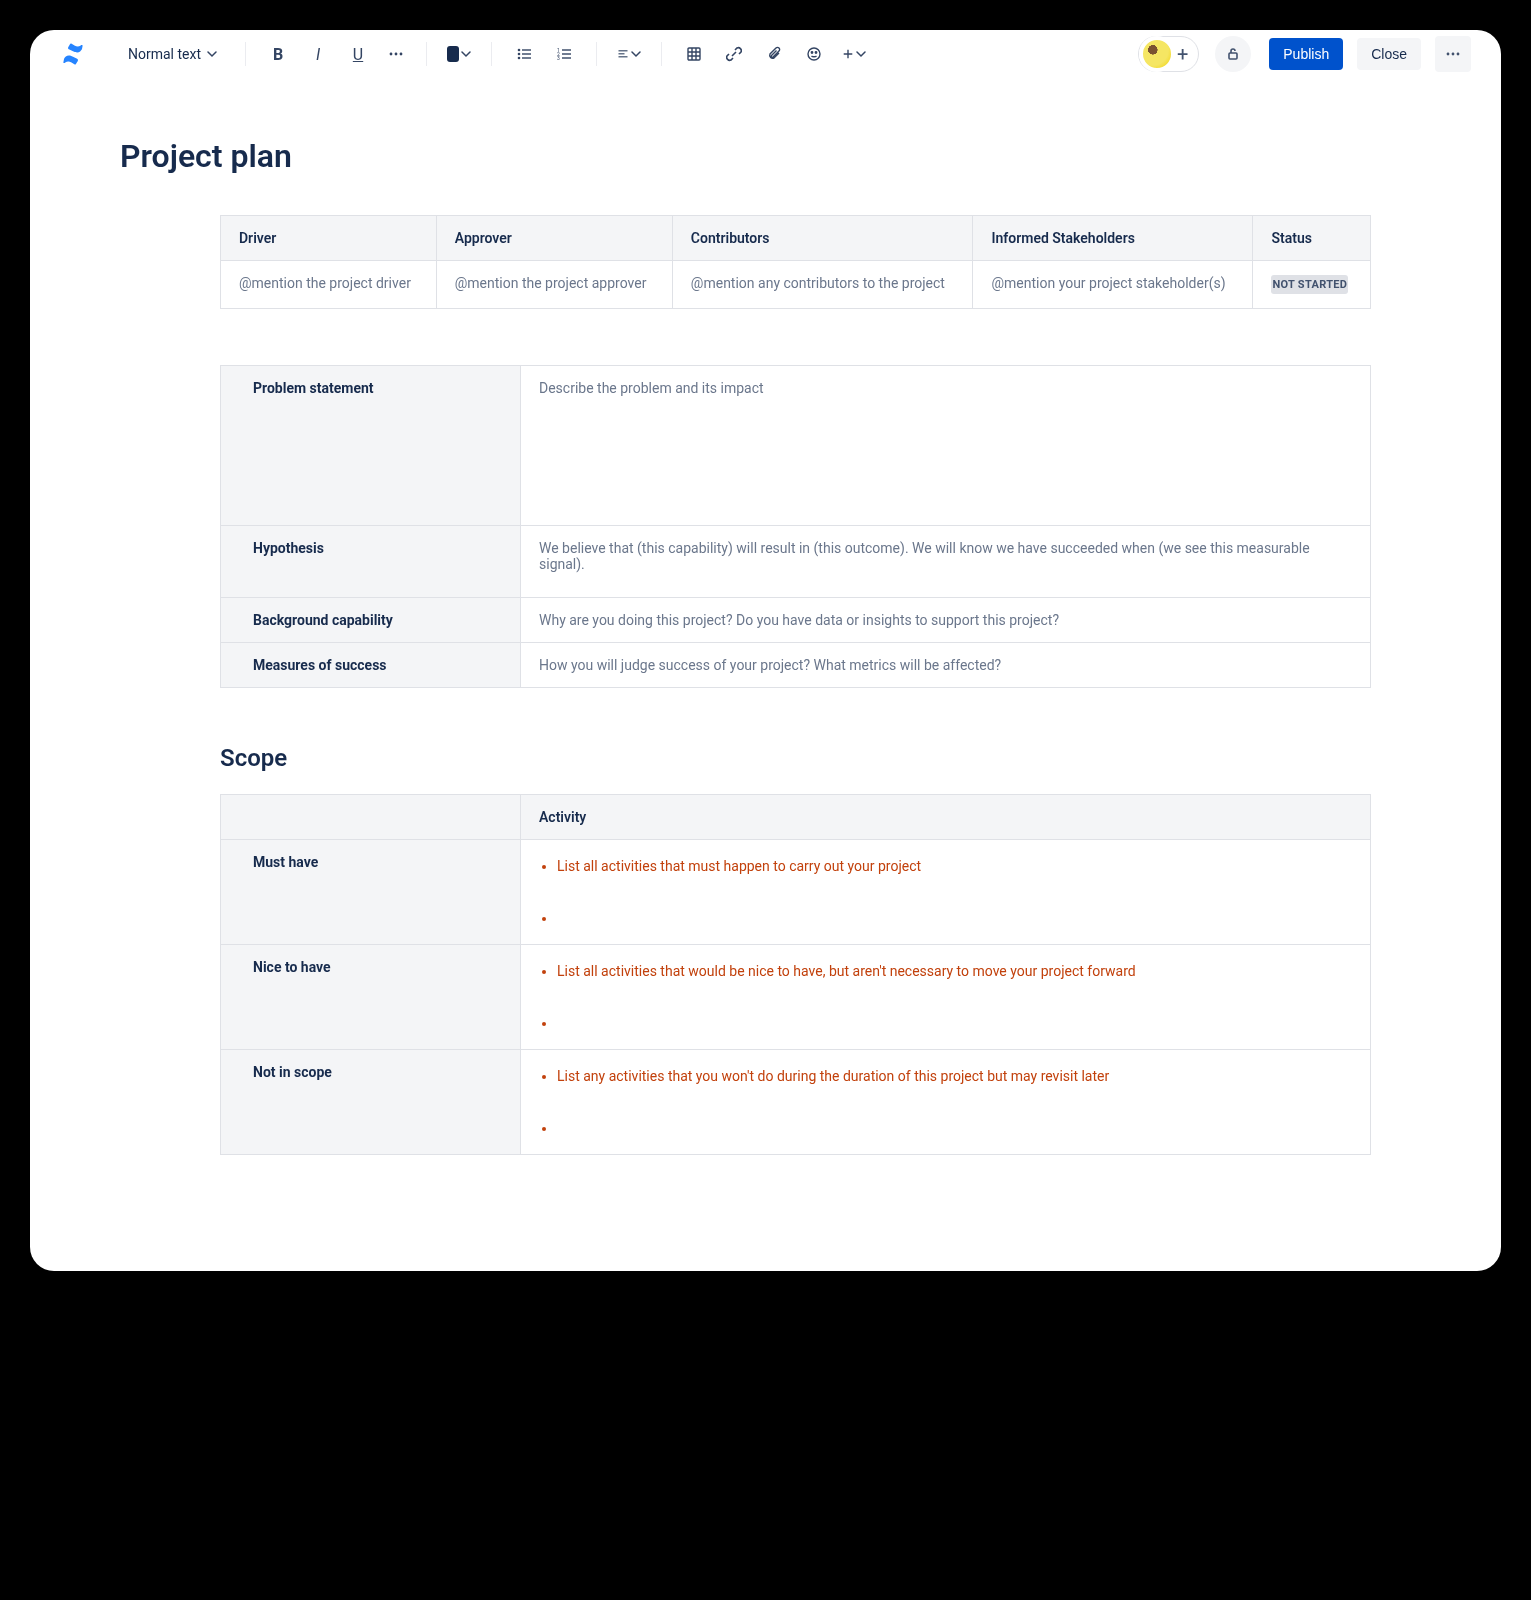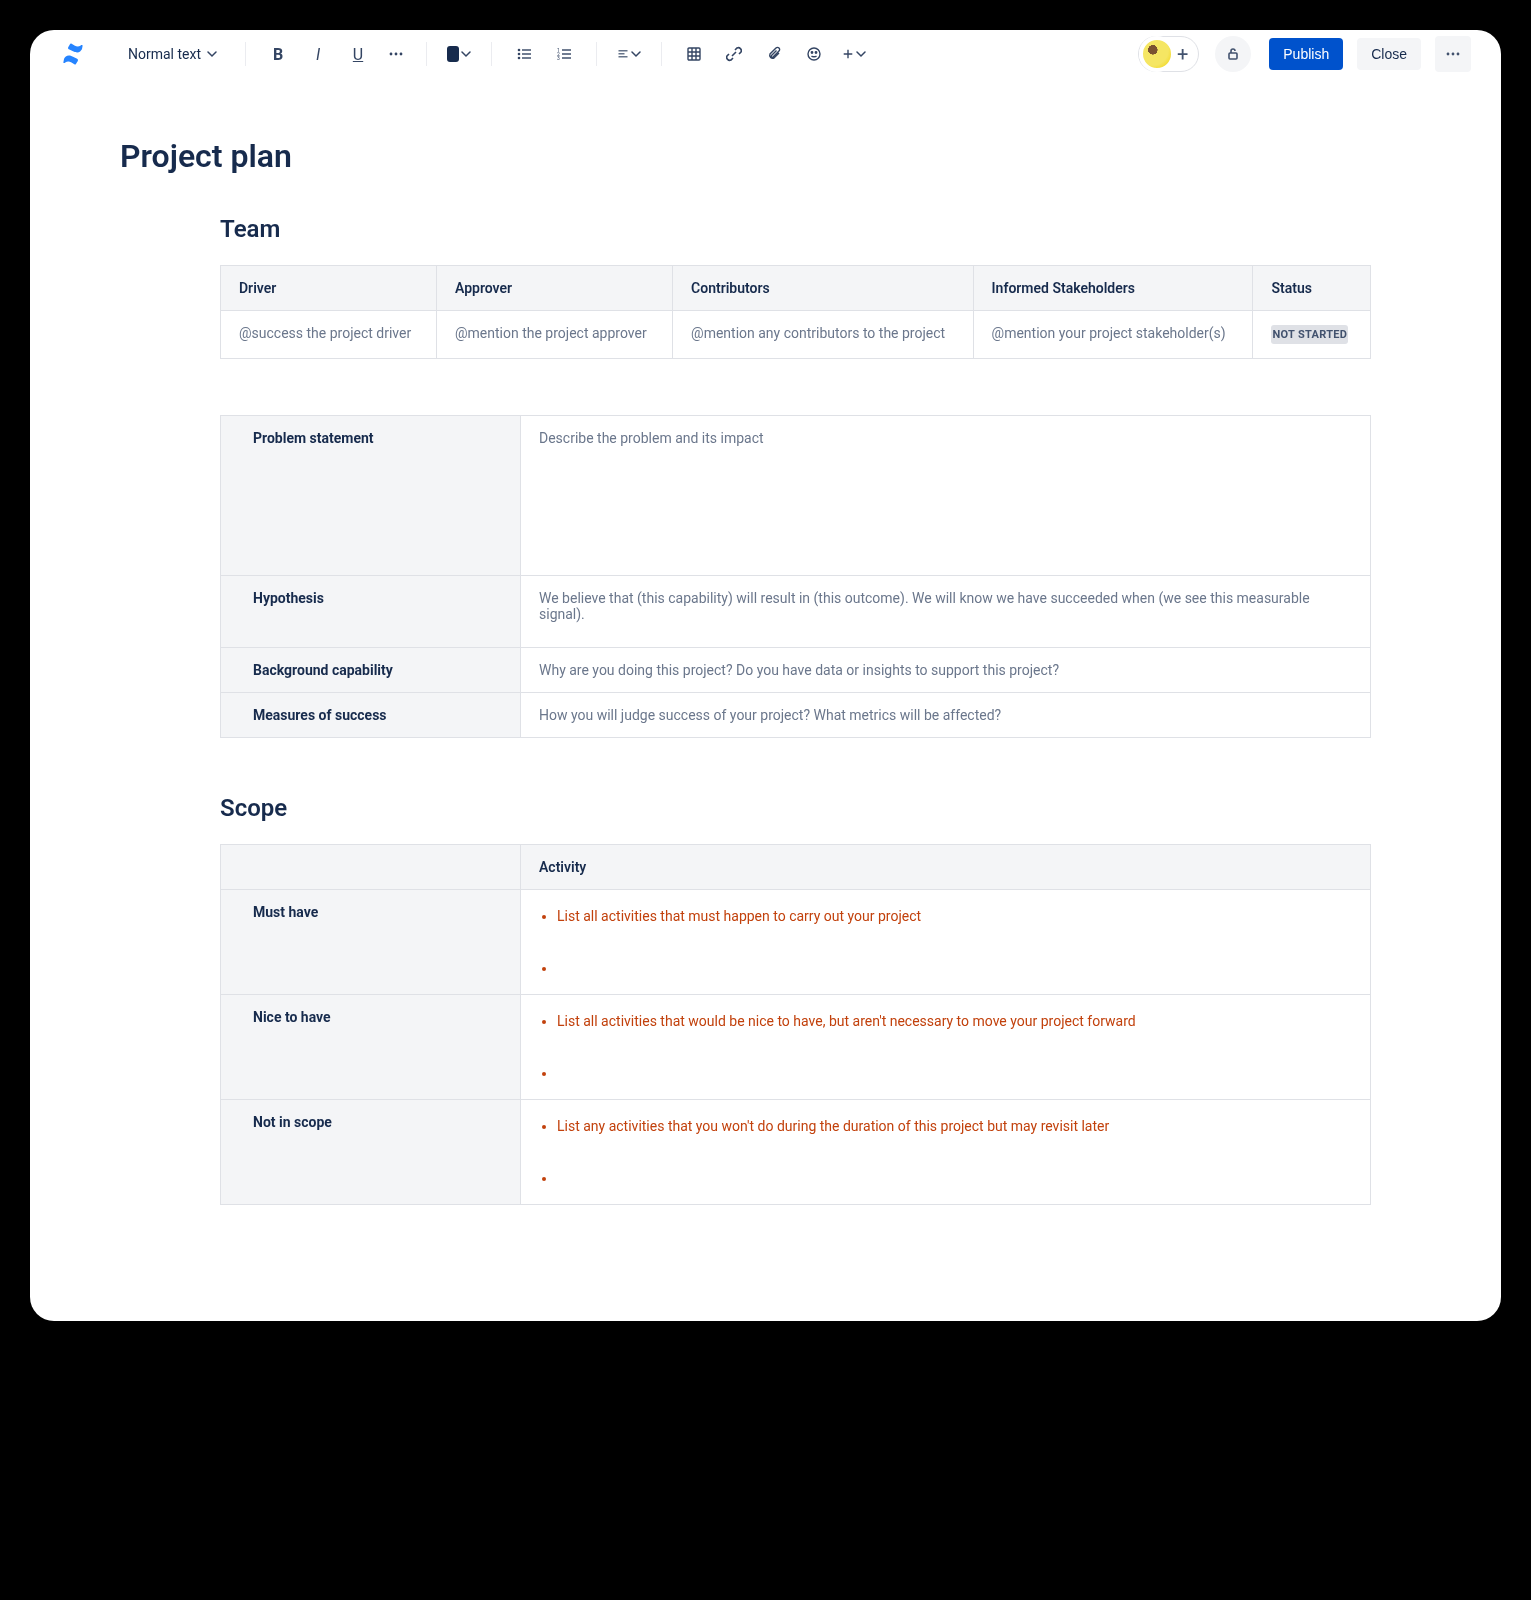--- a/index.html
+++ b/index.html
@@ -262,34 +262,33 @@
           <circle cx="7" cy="2" r="1.4" fill="#42526E"></circle>
           <circle cx="12" cy="2" r="1.4" fill="#42526E"></circle>
         </svg>
     </div>
   </div>
 
   <div class="content">
     <div class="page-title">Project plan</div>
 
     <div class="section">
-      <h2>Team</h2>
       <table class="team">
         <thead>
           <tr>
             <th>Driver</th>
             <th>Approver</th>
             <th>Contributors</th>
             <th>Informed Stakeholders</th>
             <th>Status</th>
           </tr>
         </thead>
         <tbody>
           <tr>
-            <td>@success the project driver</td>
+            <td>@mention the project driver</td>
             <td>@mention the project approver</td>
             <td>@mention any contributors to the project</td>
             <td>@mention your project stakeholder(s)</td>
             <td>
               <span class="status-badge">NOT STARTED</span>
             </td>
           </tr>
         </tbody>
       </table>
     </div>

